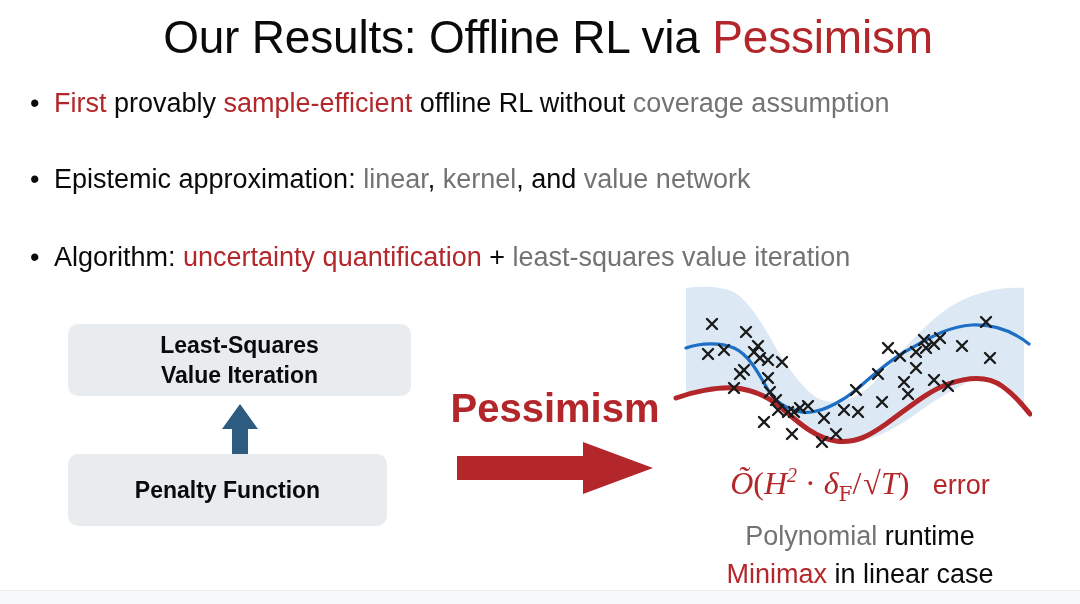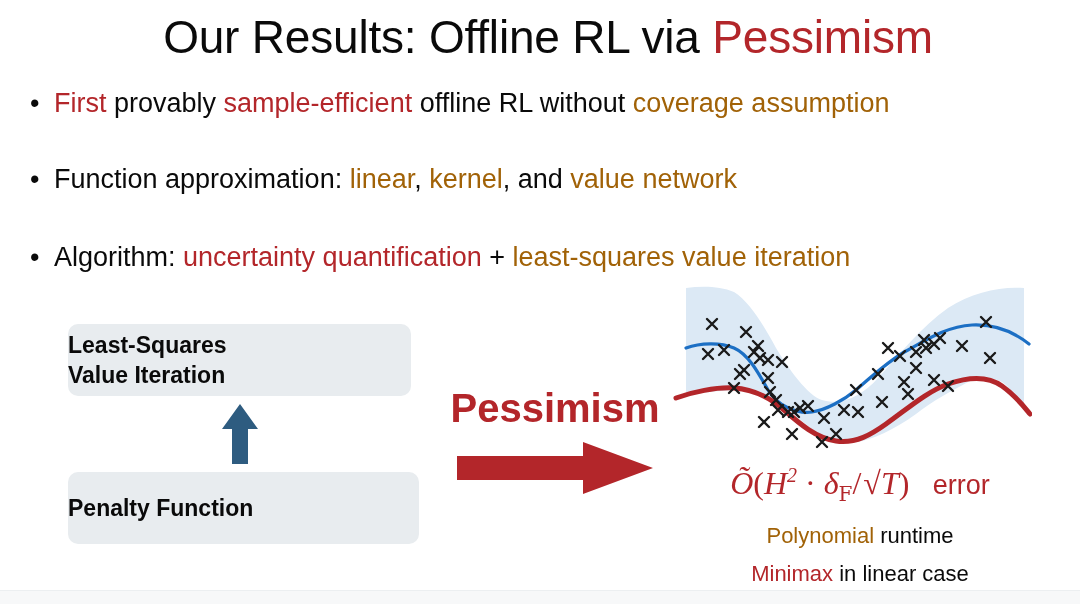--- a/index.html
+++ b/index.html
@@ -23,21 +23,21 @@
     left: 8px;
     width: 1080px;
     text-align: center;
     font-size: 46px;
     line-height: 58px;
     font-weight: 400;
     letter-spacing: -0.2px;
     white-space: nowrap;
   }
   .t-red { color: #B3262A; }
-  .t-blue { color: #a16207; }
+  .t-blue { color: #737373; }
 
   
   #bullet-list {
     position: absolute;
     top: 86px;
     left: 22px;
     width: 1040px;
   }
   .bullet-row {
     position: relative;
@@ -65,33 +65,34 @@
   #bullet-2 { margin-top: 42px; }
   #bullet-3 { margin-top: 44px; }
 
   
   .flow-box {
     position: absolute;
     background: #E8ECEF;
     border-radius: 10px;
     display: flex;
     flex-direction: column;
+    align-items: center;
     justify-content: center;
     font-weight: bold;
     font-size: 23px;
     line-height: 30px;
     white-space: nowrap;
   }
   #lsvi-box {
     left: 68px; top: 324px;
     width: 343px; height: 72px;
   }
   #penalty-box {
-    left: 68px; top: 472px;
-    width: 351px; height: 72px;
+    left: 68px; top: 454px;
+    width: 319px; height: 72px;
   }
 
   #up-arrow {
     position: absolute;
     left: 218px;
     top: 403px;
     width: 44px;
     height: 62px;
   }
 
@@ -155,21 +156,21 @@
     font-size: 27px;
     font-style: normal;
     padding-left: 16px;
   }
   .sqrt-wrap {
     display: inline-block;
     position: relative;
     padding-left: 2px;
   }
   .caption-line {
-    font-size: 22px;
+    font-size: 27px;
     line-height: 38px;
     white-space: nowrap;
   }
 
   
   #bottom-strip {
     position: absolute;
     left: 0;
     bottom: 0;
     width: 1080px;
@@ -187,21 +188,21 @@
 
 <div id="bullet-list">
 
   <div class="bullet-row" id="bullet-1">
     <span class="bullet-dot">•</span>
     <span class="t-red">First </span><span>provably </span><span class="t-red">sample-efficient </span><span>offline RL without </span><span class="t-blue">coverage assumption</span>
   </div>
 
   <div class="bullet-row" id="bullet-2">
     <span class="bullet-dot">•</span>
-    <span>Function approximation: </span><span class="t-blue">linear</span><span>, </span><span class="t-blue">kernel</span><span>, and </span><span class="t-blue">value network</span>
+    <span>Epistemic approximation: </span><span class="t-blue">linear</span><span>, </span><span class="t-blue">kernel</span><span>, and </span><span class="t-blue">value network</span>
   </div>
 
   <div class="bullet-row" id="bullet-3">
     <span class="bullet-dot">•</span>
     <span>Algorithm: </span><span class="t-red">uncertainty quantification</span><span> + </span><span class="t-blue">least-squares value iteration</span>
   </div>
 
 </div>
 
 <div class="flow-box" id="lsvi-box">

